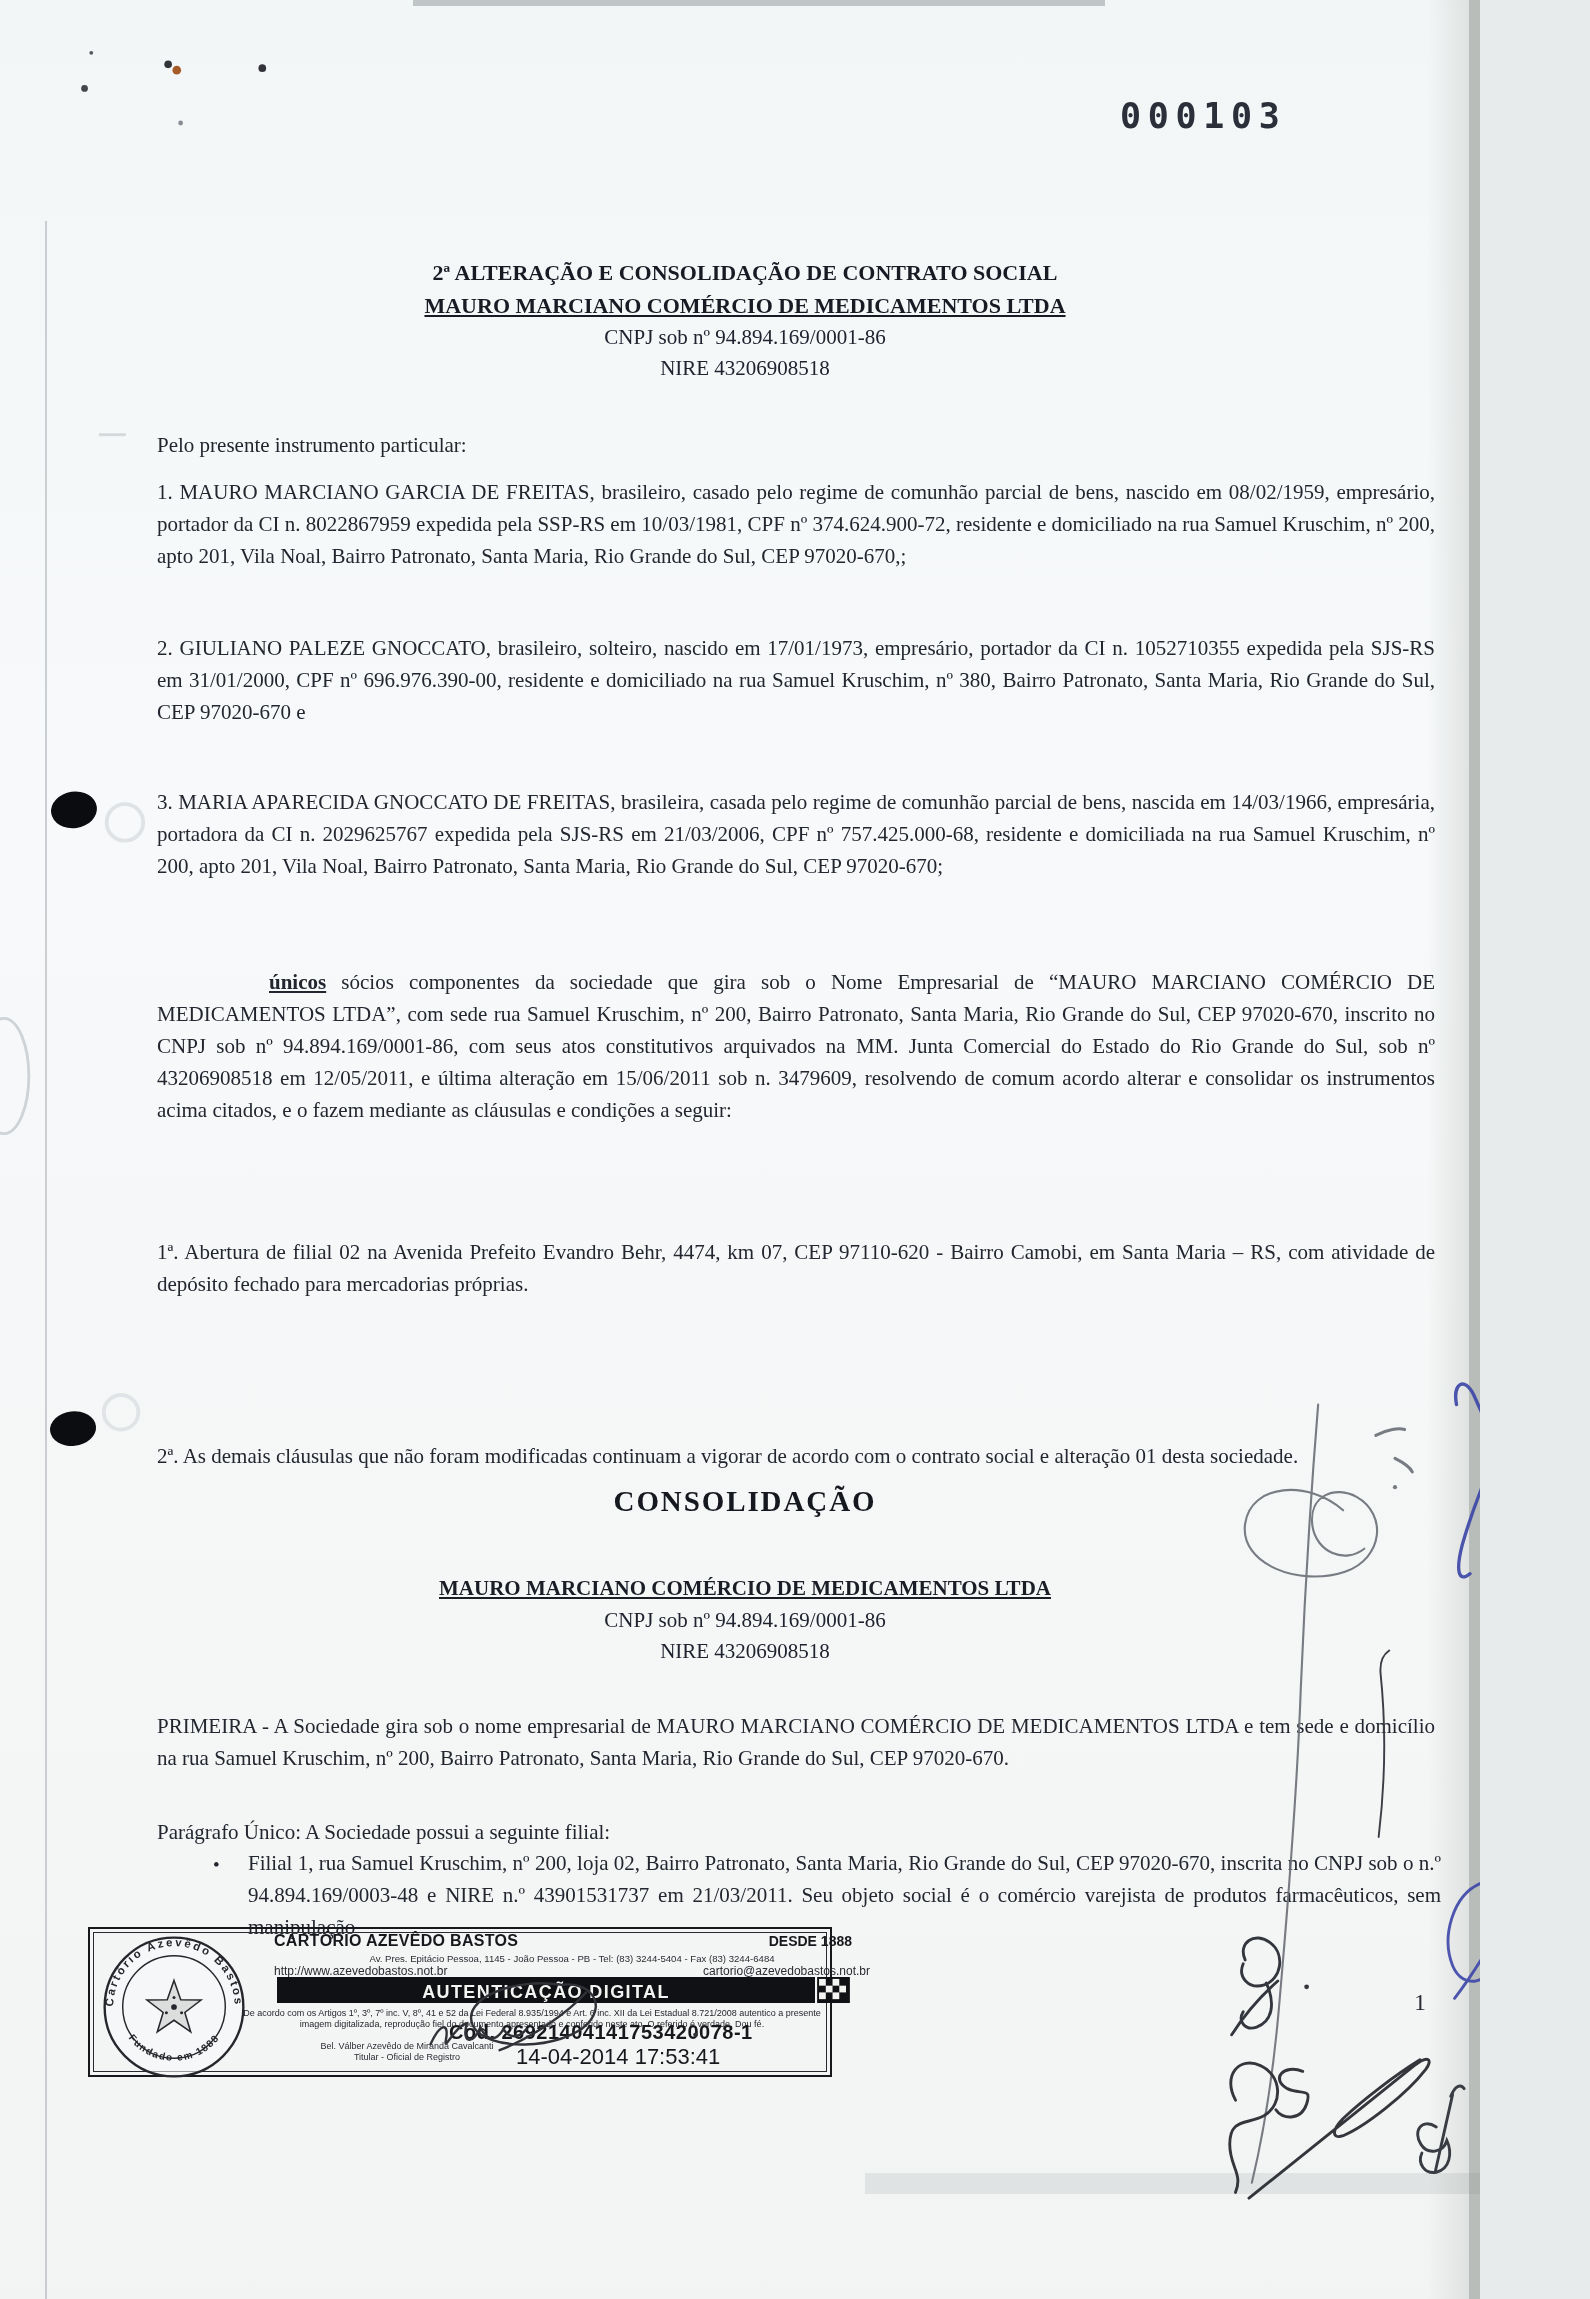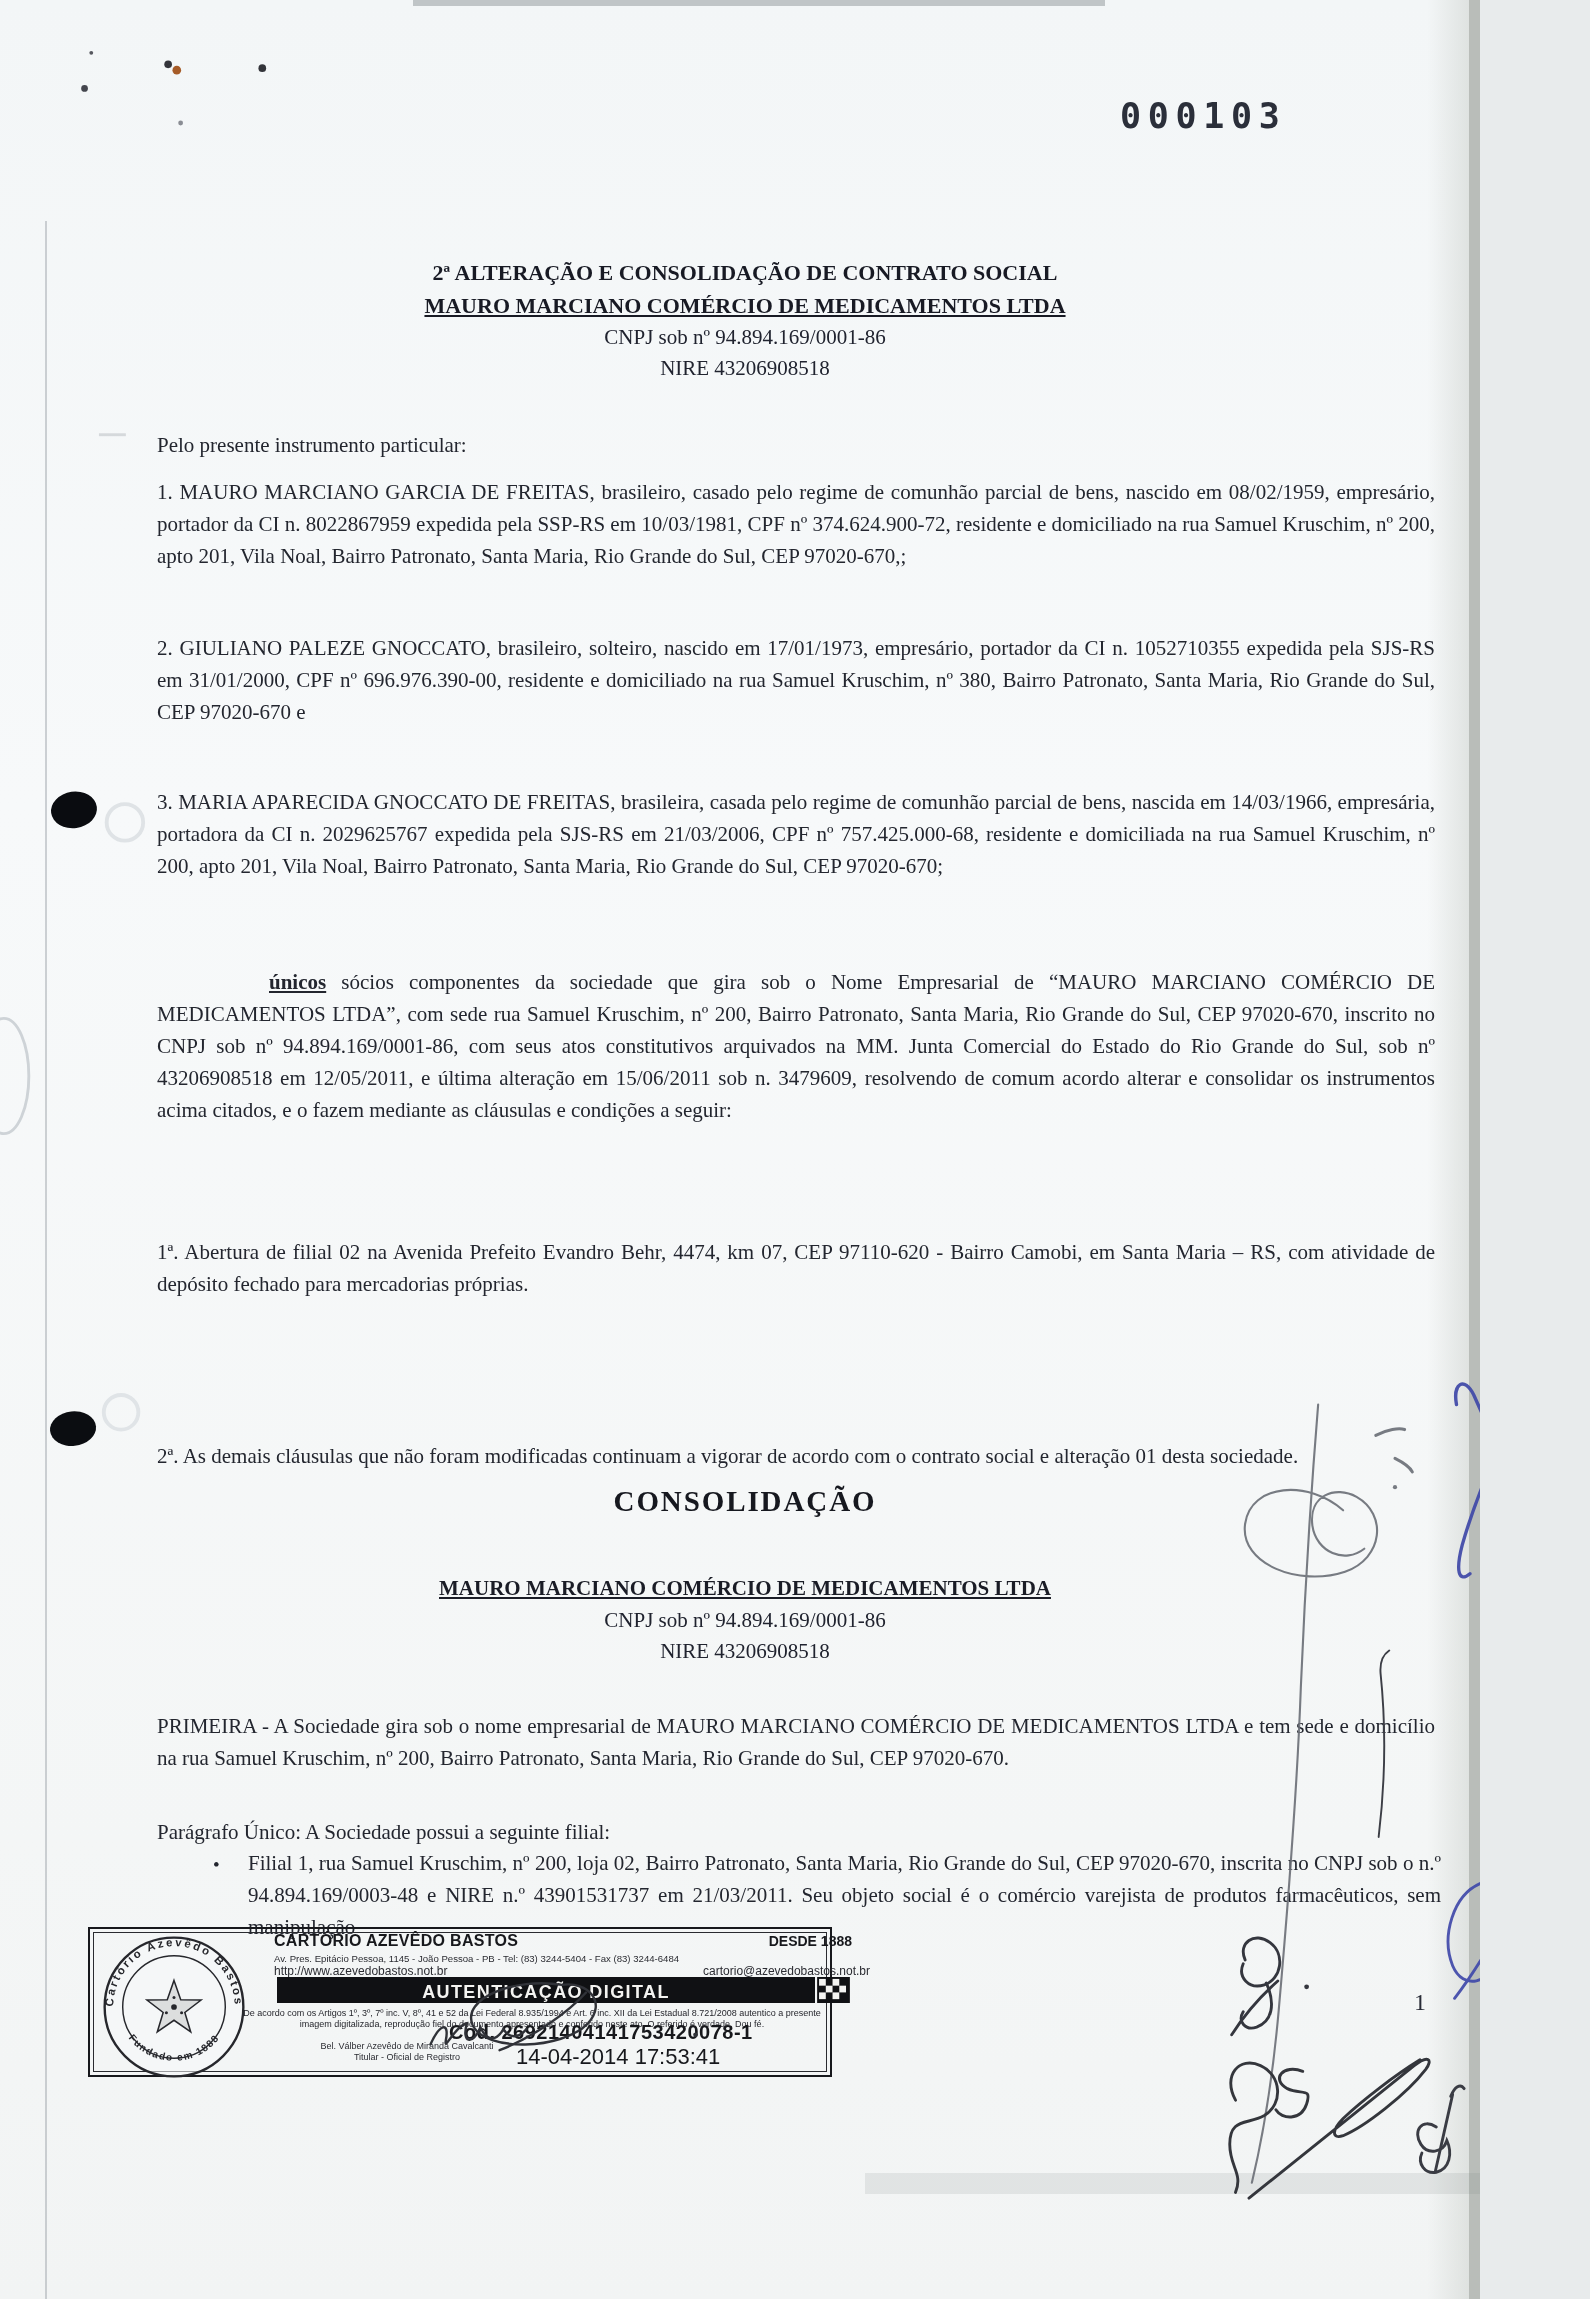--- a/index.html
+++ b/index.html
@@ -66,21 +66,21 @@
     position:absolute;left:88px;top:1927px;width:740px;height:146px;
     border:2.9px solid #17181c;background:transparent;z-index:5;
     font-family:"Liberation Sans","DejaVu Sans",sans-serif;
   }
   .stamp-inner{position:absolute;inset:2.9px;border:1px solid #2a2b30;pointer-events:none;}
   .seal{position:absolute;left:7.7px;top:1.9px;}
   .stamp-right{position:absolute;left:184px;top:2.9px;width:540px;}
   .stamp-row1{display:flex;justify-content:space-between;align-items:baseline;}
   .stamp-office{font-size:16px;font-weight:bold;color:#17181c;letter-spacing:0.3px;}
   .stamp-since{font-size:14px;font-weight:bold;color:#17181c;margin-right:-38px;}
-  .stamp-address{font-size:9.6px;color:#2b2c32;margin-top:2.9px;width:596px;}
+  .stamp-address{font-size:9.6px;color:#2b2c32;margin-top:2.9px;width:596px;text-align:center;}
   .stamp-row3{display:flex;justify-content:space-between;font-size:12px;color:#2b2c32;width:596px;}
   .auth-bar{
     position:absolute;left:187px;top:48px;width:538px;height:26px;background:#101114;
     display:flex;align-items:flex-end;justify-content:center;
   }
   .auth-text{color:#f4f4f2;font-weight:bold;font-size:18px;letter-spacing:1.4px;}
   .checker{position:absolute;right:-35px;top:0;}
   .stamp-legal{
     position:absolute;left:152px;top:79px;width:580px;
     font-size:9px;line-height:10.6px;text-align:center;color:#26272d;

